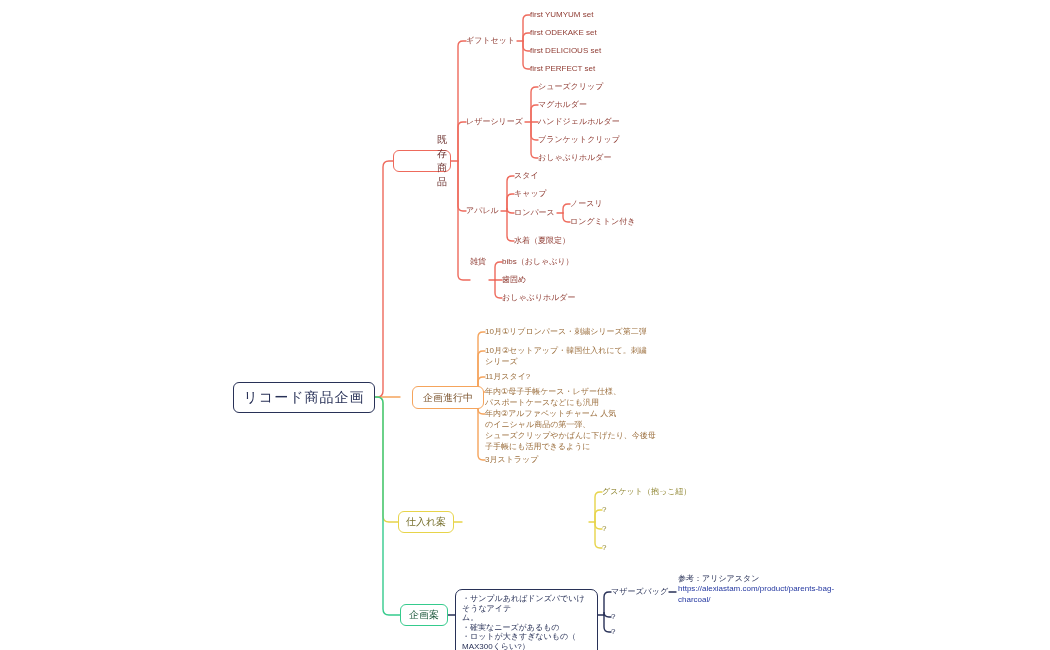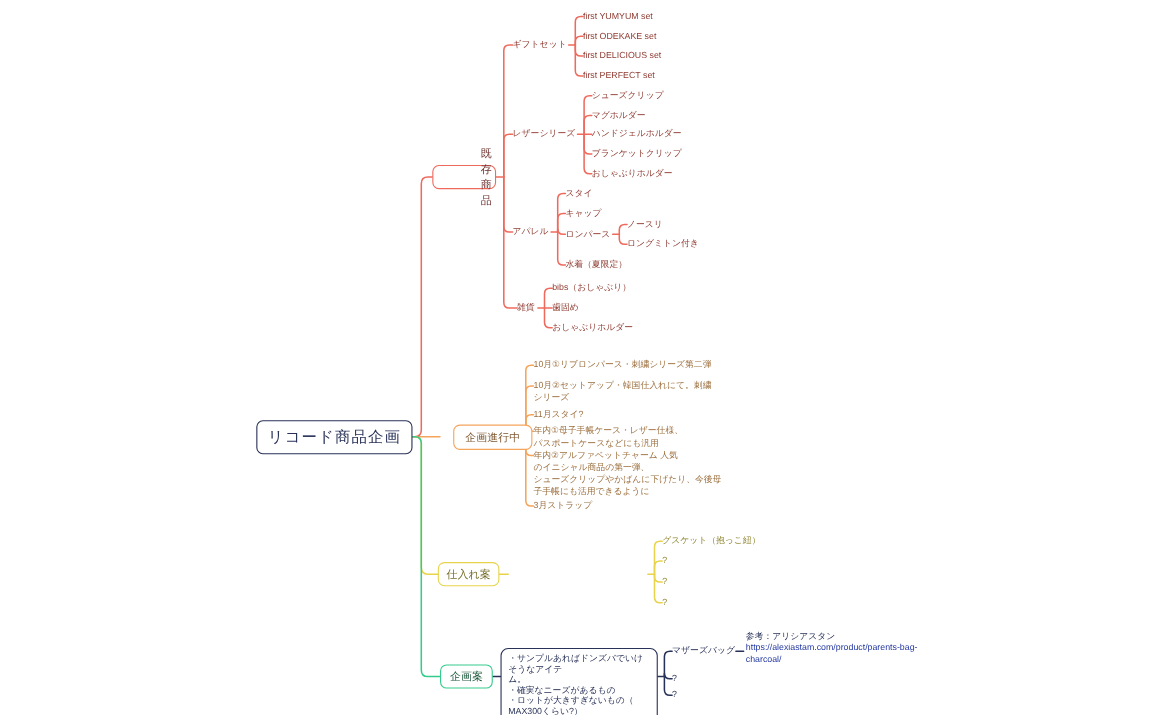--- a/index.html
+++ b/index.html
@@ -85,21 +85,21 @@
   <div class="box box-root" style="left:233px;top:382px;width:142px;height:31px;">リコード商品企画</div>
 
   <div class="box box-red" style="left:393px;top:150px;width:58px;height:22px;">既存商品</div>
   <div class="box box-orange" style="left:400px;top:386px;width:72px;height:23px;margin-left:12px;">企画進行中</div>
   <div class="box box-yellow" style="left:398px;top:511px;width:56px;height:22px;">仕入れ案</div>
   <div class="box box-green" style="left:400px;top:604px;width:48px;height:22px;">企画案</div>
 
   <div class="t red" style="left:466px;top:35px;">ギフトセット</div>
   <div class="t red" style="left:466px;top:116px;">レザーシリーズ</div>
   <div class="t red" style="left:466px;top:205px;">アパレル</div>
-  <div class="t red" style="left:470px;top:274px;">雑貨</div>
+  <div class="t red" style="left:470px;top:256px;">雑貨</div>
 
   <div class="t red" style="left:530px;top:9px;">first YUMYUM set</div>
   <div class="t red" style="left:530px;top:27px;">first ODEKAKE set</div>
   <div class="t red" style="left:530px;top:45px;">first DELICIOUS set</div>
   <div class="t red" style="left:530px;top:63px;">first PERFECT set</div>
 
   <div class="t red" style="left:538px;top:81px;">シューズクリップ</div>
   <div class="t red" style="left:538px;top:99px;">マグホルダー</div>
   <div class="t red" style="left:538px;top:116px;">ハンドジェルホルダー</div>
   <div class="t red" style="left:538px;top:134px;">ブランケットクリップ</div>

